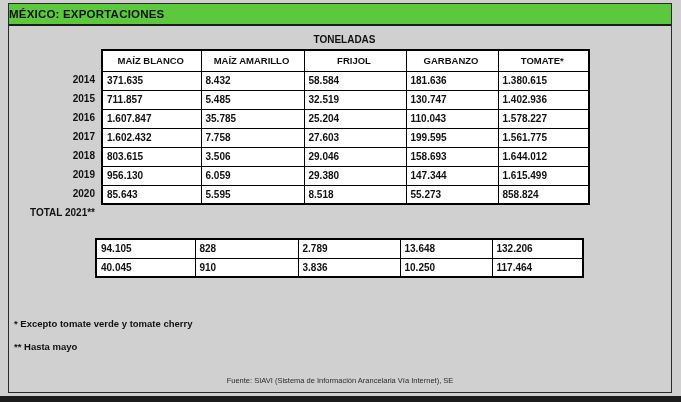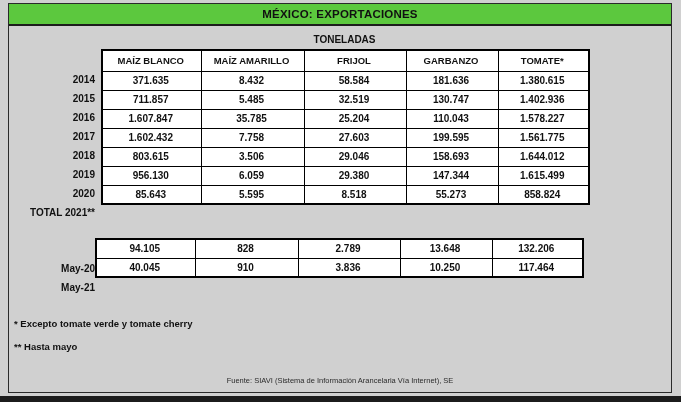--- a/index.html
+++ b/index.html
@@ -47,21 +47,20 @@
     position: absolute;
     left: 9px;
     top: 4px;
     width: 662px;
     height: 22px;
     background: #5cc83e;
     border-bottom: 2px solid #1c1c1c;
     box-sizing: border-box;
     display: flex;
     align-items: center;
-    justify-content: center;
   }
   .title-banner .title-text {
     font-size: 11.5px;
     font-weight: bold;
     color: #111111;
     letter-spacing: .2px;
   }
 
   .units-label {
     position: absolute;
@@ -102,21 +101,21 @@
     box-sizing: border-box;
     overflow: hidden;
     white-space: nowrap;
   }
   .tbl th {
     text-align: center;
     height: 21px;
     font-size: 9.5px;
   }
   .tbl td.num {
-    text-align: center;
+    text-align: left;
   }
   .tbl.main, .tbl.monthly {
     border: 2px solid #000000;
   }
 
   .col-a { width: 99px; }
   .col-b { width: 103px; }
   .col-c { width: 102px; }
   .col-d { width: 92px; }
   .col-e { width: 91px; }
@@ -251,24 +250,20 @@
       <tr>
         <td class="num">85.643</td>
         <td class="num">5.595</td>
         <td class="num">8.518</td>
         <td class="num">55.273</td>
         <td class="num">858.824</td>
       </tr>
     </tbody>
   </table>
 
-  <div class="row-labels monthly">
-    <div class="rl">May-20</div>
-    <div class="rl">May-21</div>
-  </div>
 
   <table class="tbl monthly">
     <colgroup>
       <col class="col-a">
         <col class="col-b">
         <col class="col-c">
         <col class="col-d">
         <col class="col-e">
     </colgroup>
     <tbody>

